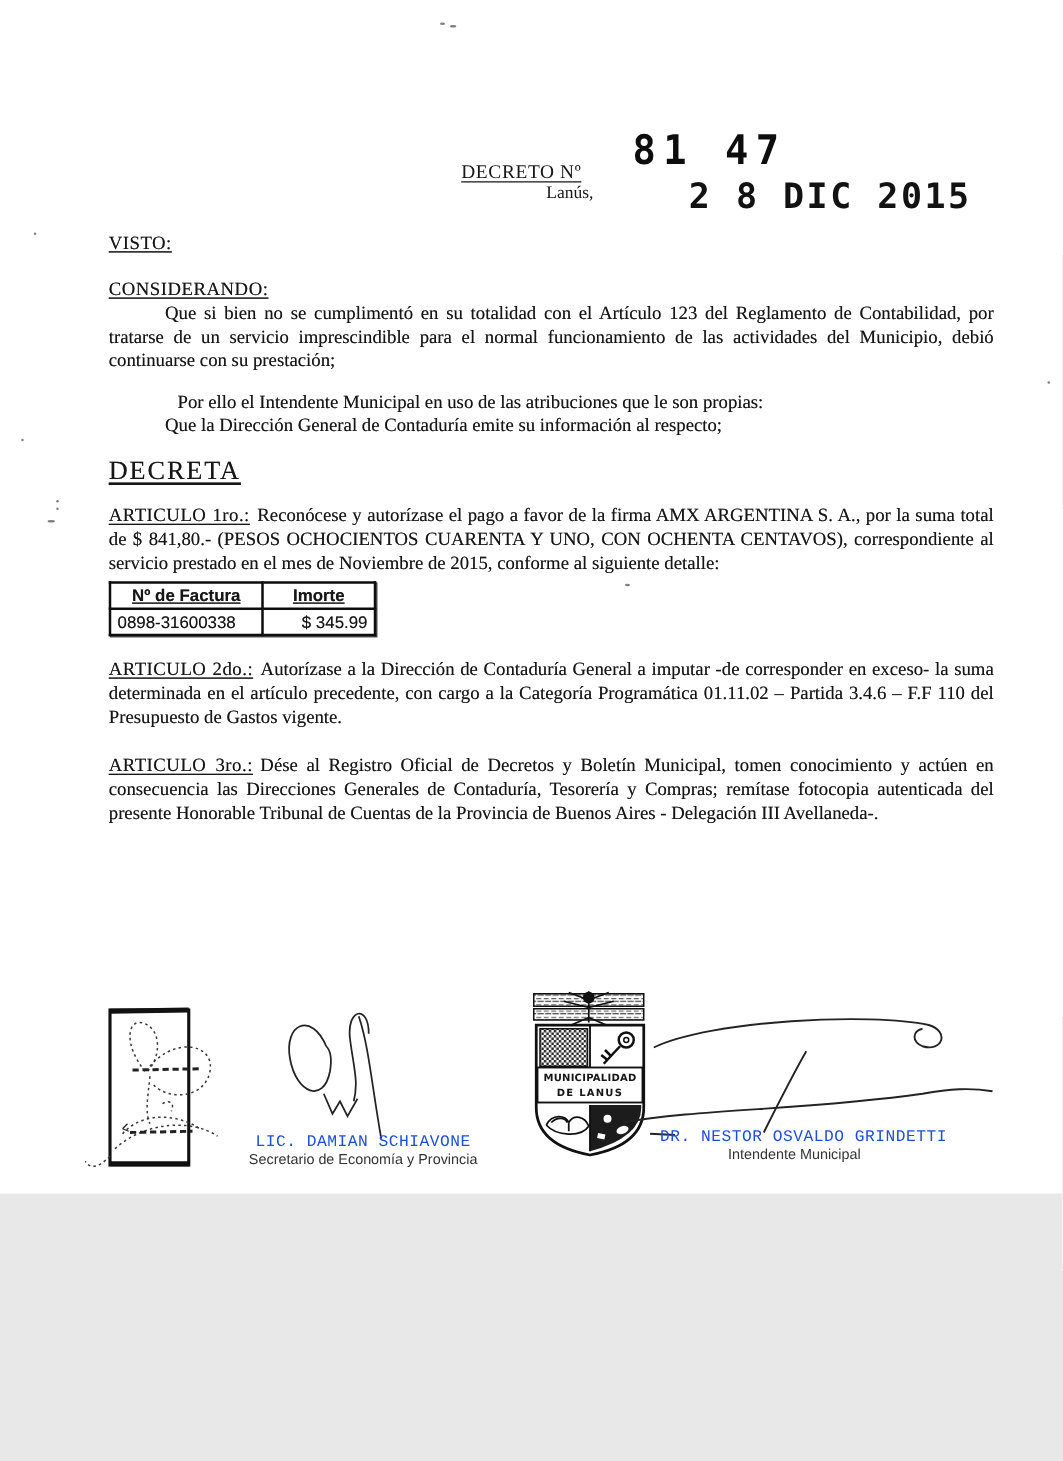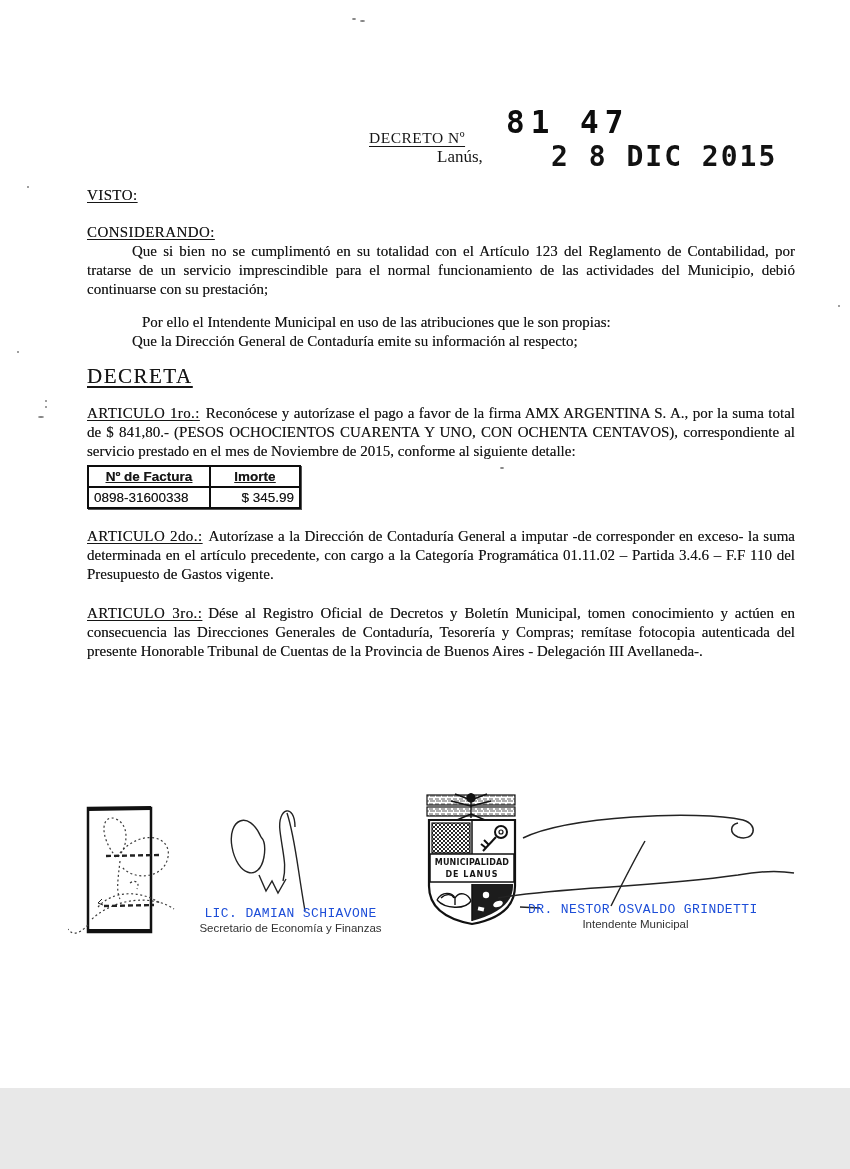--- a/index.html
+++ b/index.html
@@ -1,29 +1,29 @@
 <!DOCTYPE html>
 <html><head>
 <meta charset="utf-8">
 <style>
   html,body{margin:0;padding:0;background:#e8e8e8;}
   .page{
-    position:relative; width:850px; height:1088px; margin:0 auto;
+    position:relative; width:850px; height:955px; margin:0 auto;
     background:#ffffff; overflow:hidden;
     font-family:"Liberation Serif", serif; color:#161616;
     -webkit-font-smoothing:antialiased;
   }
   .abs{position:absolute;}
   
   .decree-label{left:369px; top:129px; font-size:15.5px; letter-spacing:.5px;
     text-decoration:underline; text-underline-offset:3px;}
   .decree-number{left:506px; top:103px; font-family:"DejaVu Sans Mono", monospace;
     font-size:31px; font-weight:700; letter-spacing:6px; color:#0d0d0d;
     transform:scaleY(1.05);}
-  .city-label{left:437px; top:147px; font-size:17px;text-align:center;}
+  .city-label{left:437px; top:147px; font-size:14px;text-align:center;}
   .date-stamp{left:551px; top:140px; font-family:"DejaVu Sans Mono", monospace;
     font-size:28px; font-weight:700; letter-spacing:2px; color:#121212;}
   
   .doc-body{left:87px; top:186px; width:708px; font-size:15px; line-height:19px;
     text-align:justify; text-shadow:0 0 .4px rgba(0,0,0,.55);}
   .heading{text-decoration:underline; text-underline-offset:2px; letter-spacing:.4px;}
   .para{margin:0; text-indent:45px;}
   .block-gap{margin-top:18px;}
   .closing{margin-top:14px; text-indent:55px; text-align:left;}
   .decreta{margin-top:16px; text-align:left; letter-spacing:1.5px; font-size:21px;}
@@ -122,21 +122,21 @@
     <g fill="none" stroke="#232323" stroke-width="1.4">
       <path d="M46,34 C34,6 12,16 17,44 C22,72 44,80 49,54 C51,42 49,37 46,34"></path>
       <path d="M80,24 C80,0 62,4 65,28 C68,52 72,62 68,78"></path>
       <path d="M72,10 C80,34 82,62 90,108"></path>
       <path d="M44,72 L51,88 L57,78 L63,90 L71,76"></path>
     </g>
   </svg>
 
   <div class="abs schiavone-block">
     <div class="sig-name">LIC. DAMIAN SCHIAVONE</div>
-    <div class="sig-title">Secretario de Economía y Finanzas</div>
+    <div class="sig-title">Secretario de Economía y Provincia</div>
   </div>
 
   <svg class="abs" style="left:423px; top:792px;" width="98" height="138" viewBox="0 0 98 138">
     <defs>
       <pattern id="chk" width="4" height="4" patternUnits="userSpaceOnUse">
         <rect width="4" height="4" fill="#fff"></rect>
         <rect width="2" height="2" fill="#2a2a2a"></rect>
         <rect x="2" y="2" width="2" height="2" fill="#2a2a2a"></rect>
       </pattern>
       <pattern id="hx" width="6" height="5" patternUnits="userSpaceOnUse">

